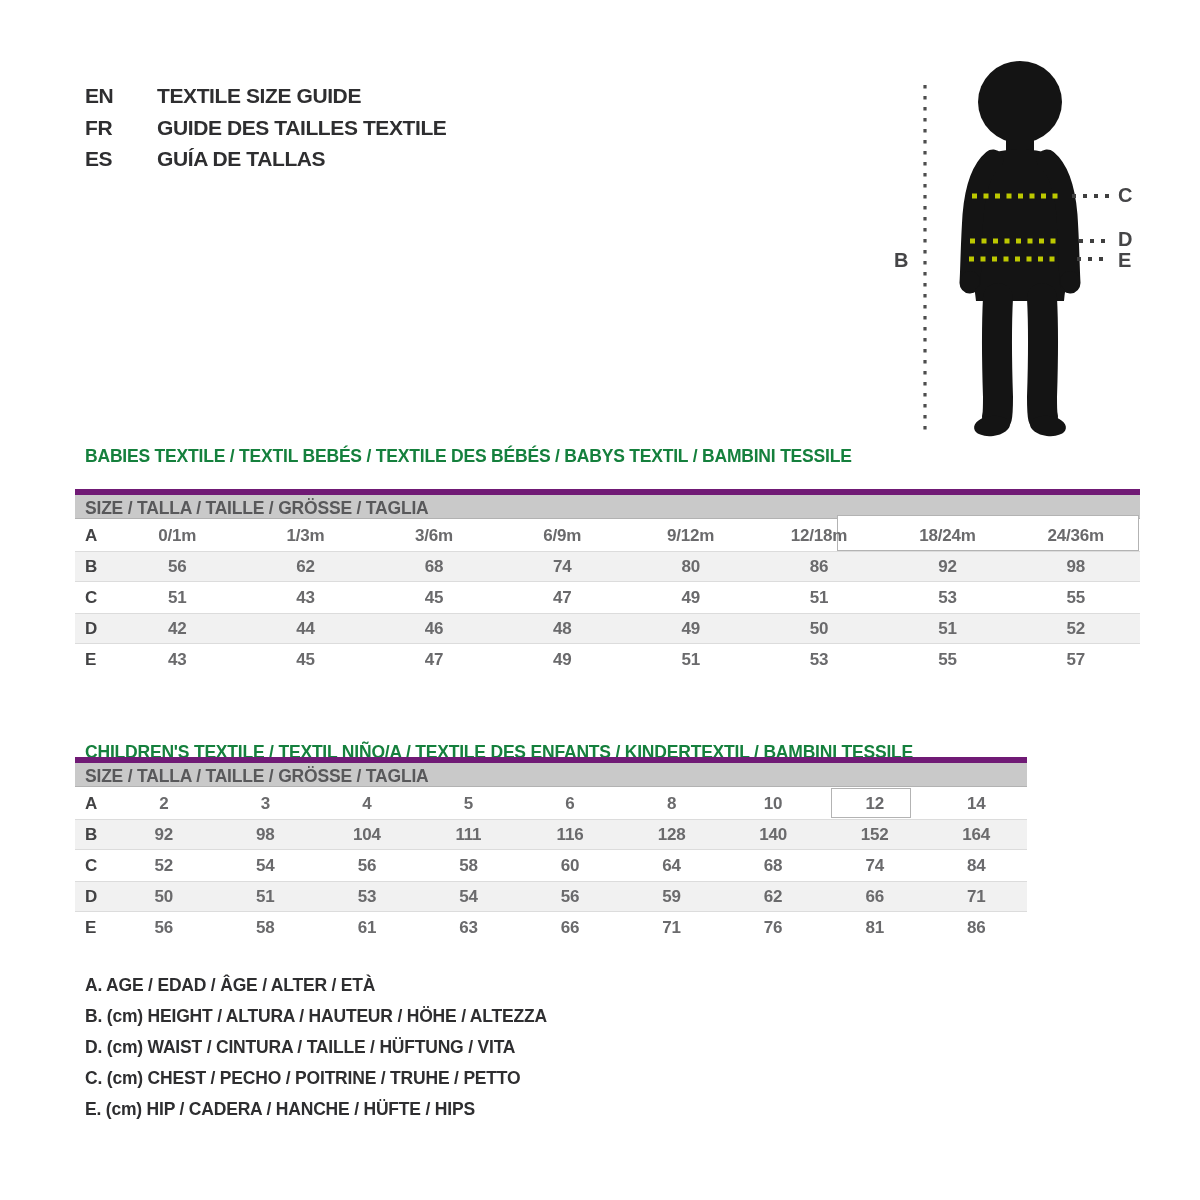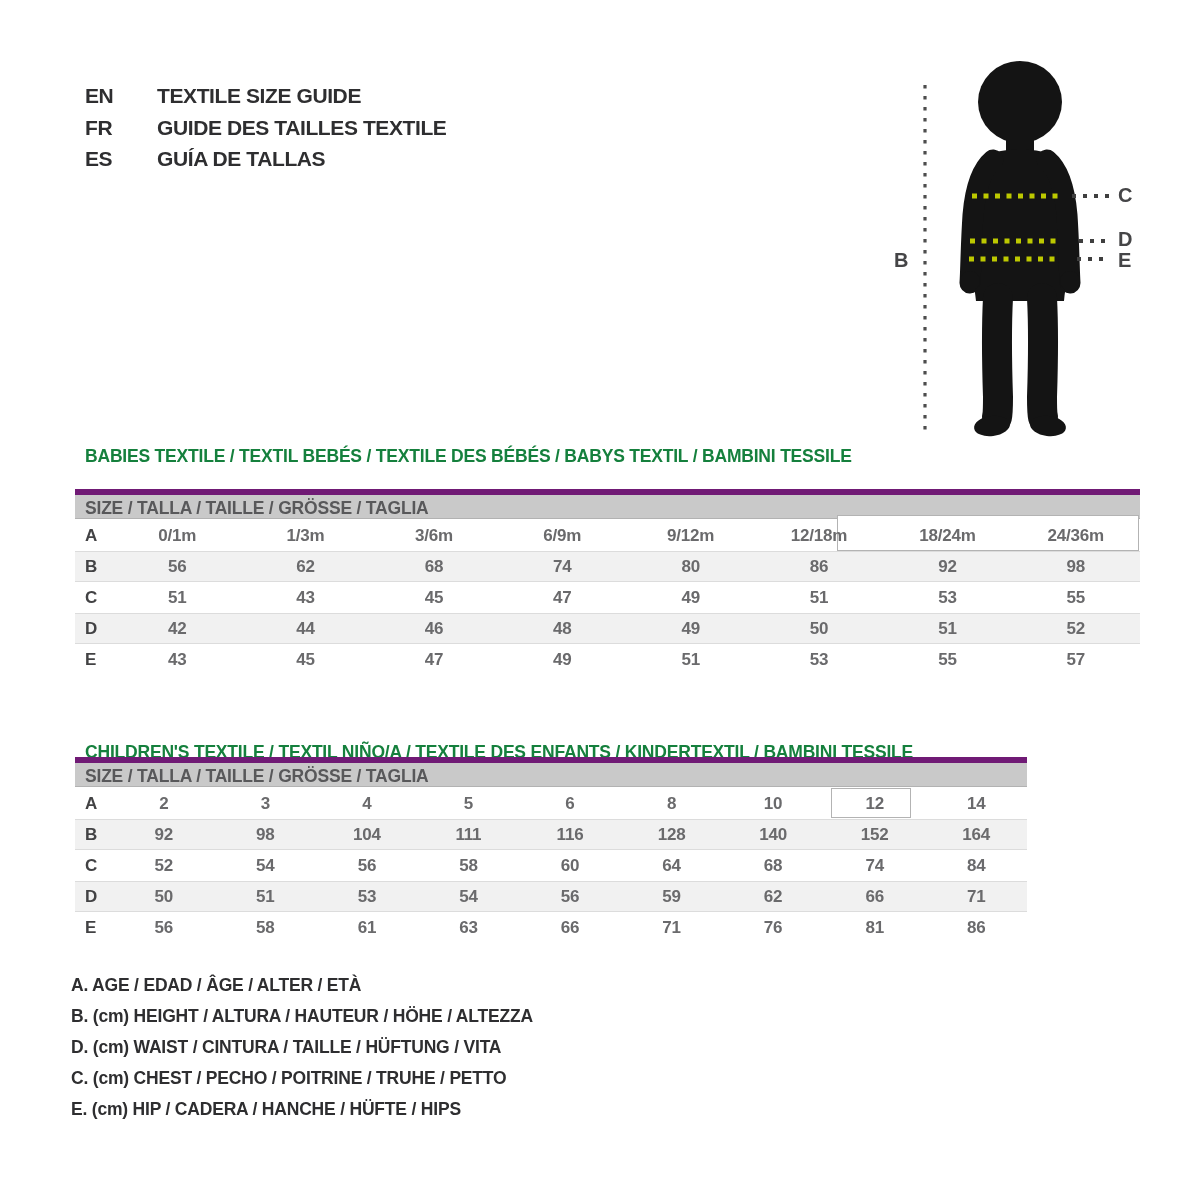--- a/index.html
+++ b/index.html
@@ -25,21 +25,21 @@
          border-top:6px solid #701a75;border-bottom:1px solid #b2b2b2;line-height:26px;
          padding-left:10px;font-size:17.5px;font-weight:700;color:#58585a;letter-spacing:-0.2px;
          margin-bottom:1px;}
   .trow{position:relative;z-index:2;display:grid;height:31px;line-height:31px;}
   .trow.stripe{background:#f1f1f1;box-shadow:inset 0 1px 0 #dcdcdc, inset 0 -1px 0 #dcdcdc;}
   .rlabel{padding-left:10px;font-size:17px;font-weight:700;color:#424244;}
   .cell{text-align:center;font-size:17px;font-weight:700;color:#6a6a6c;letter-spacing:-0.2px;}
   .hl-box{position:absolute;z-index:1;background:#ffffff;border:1px solid #b3b3b3;box-sizing:border-box;}
 
   
-  .legend{position:absolute;left:71px;top:970px;}
+  .legend{position:absolute;left:85px;top:970px;}
   .legend-row{height:31px;line-height:31px;font-size:17.5px;font-weight:700;color:#2e2e30;
               letter-spacing:-0.2px;white-space:nowrap;}
 </style>
 </head>
 <body>
 
 <div class="canvas">
 
   <div class="langs">
     <div class="lang-row">

